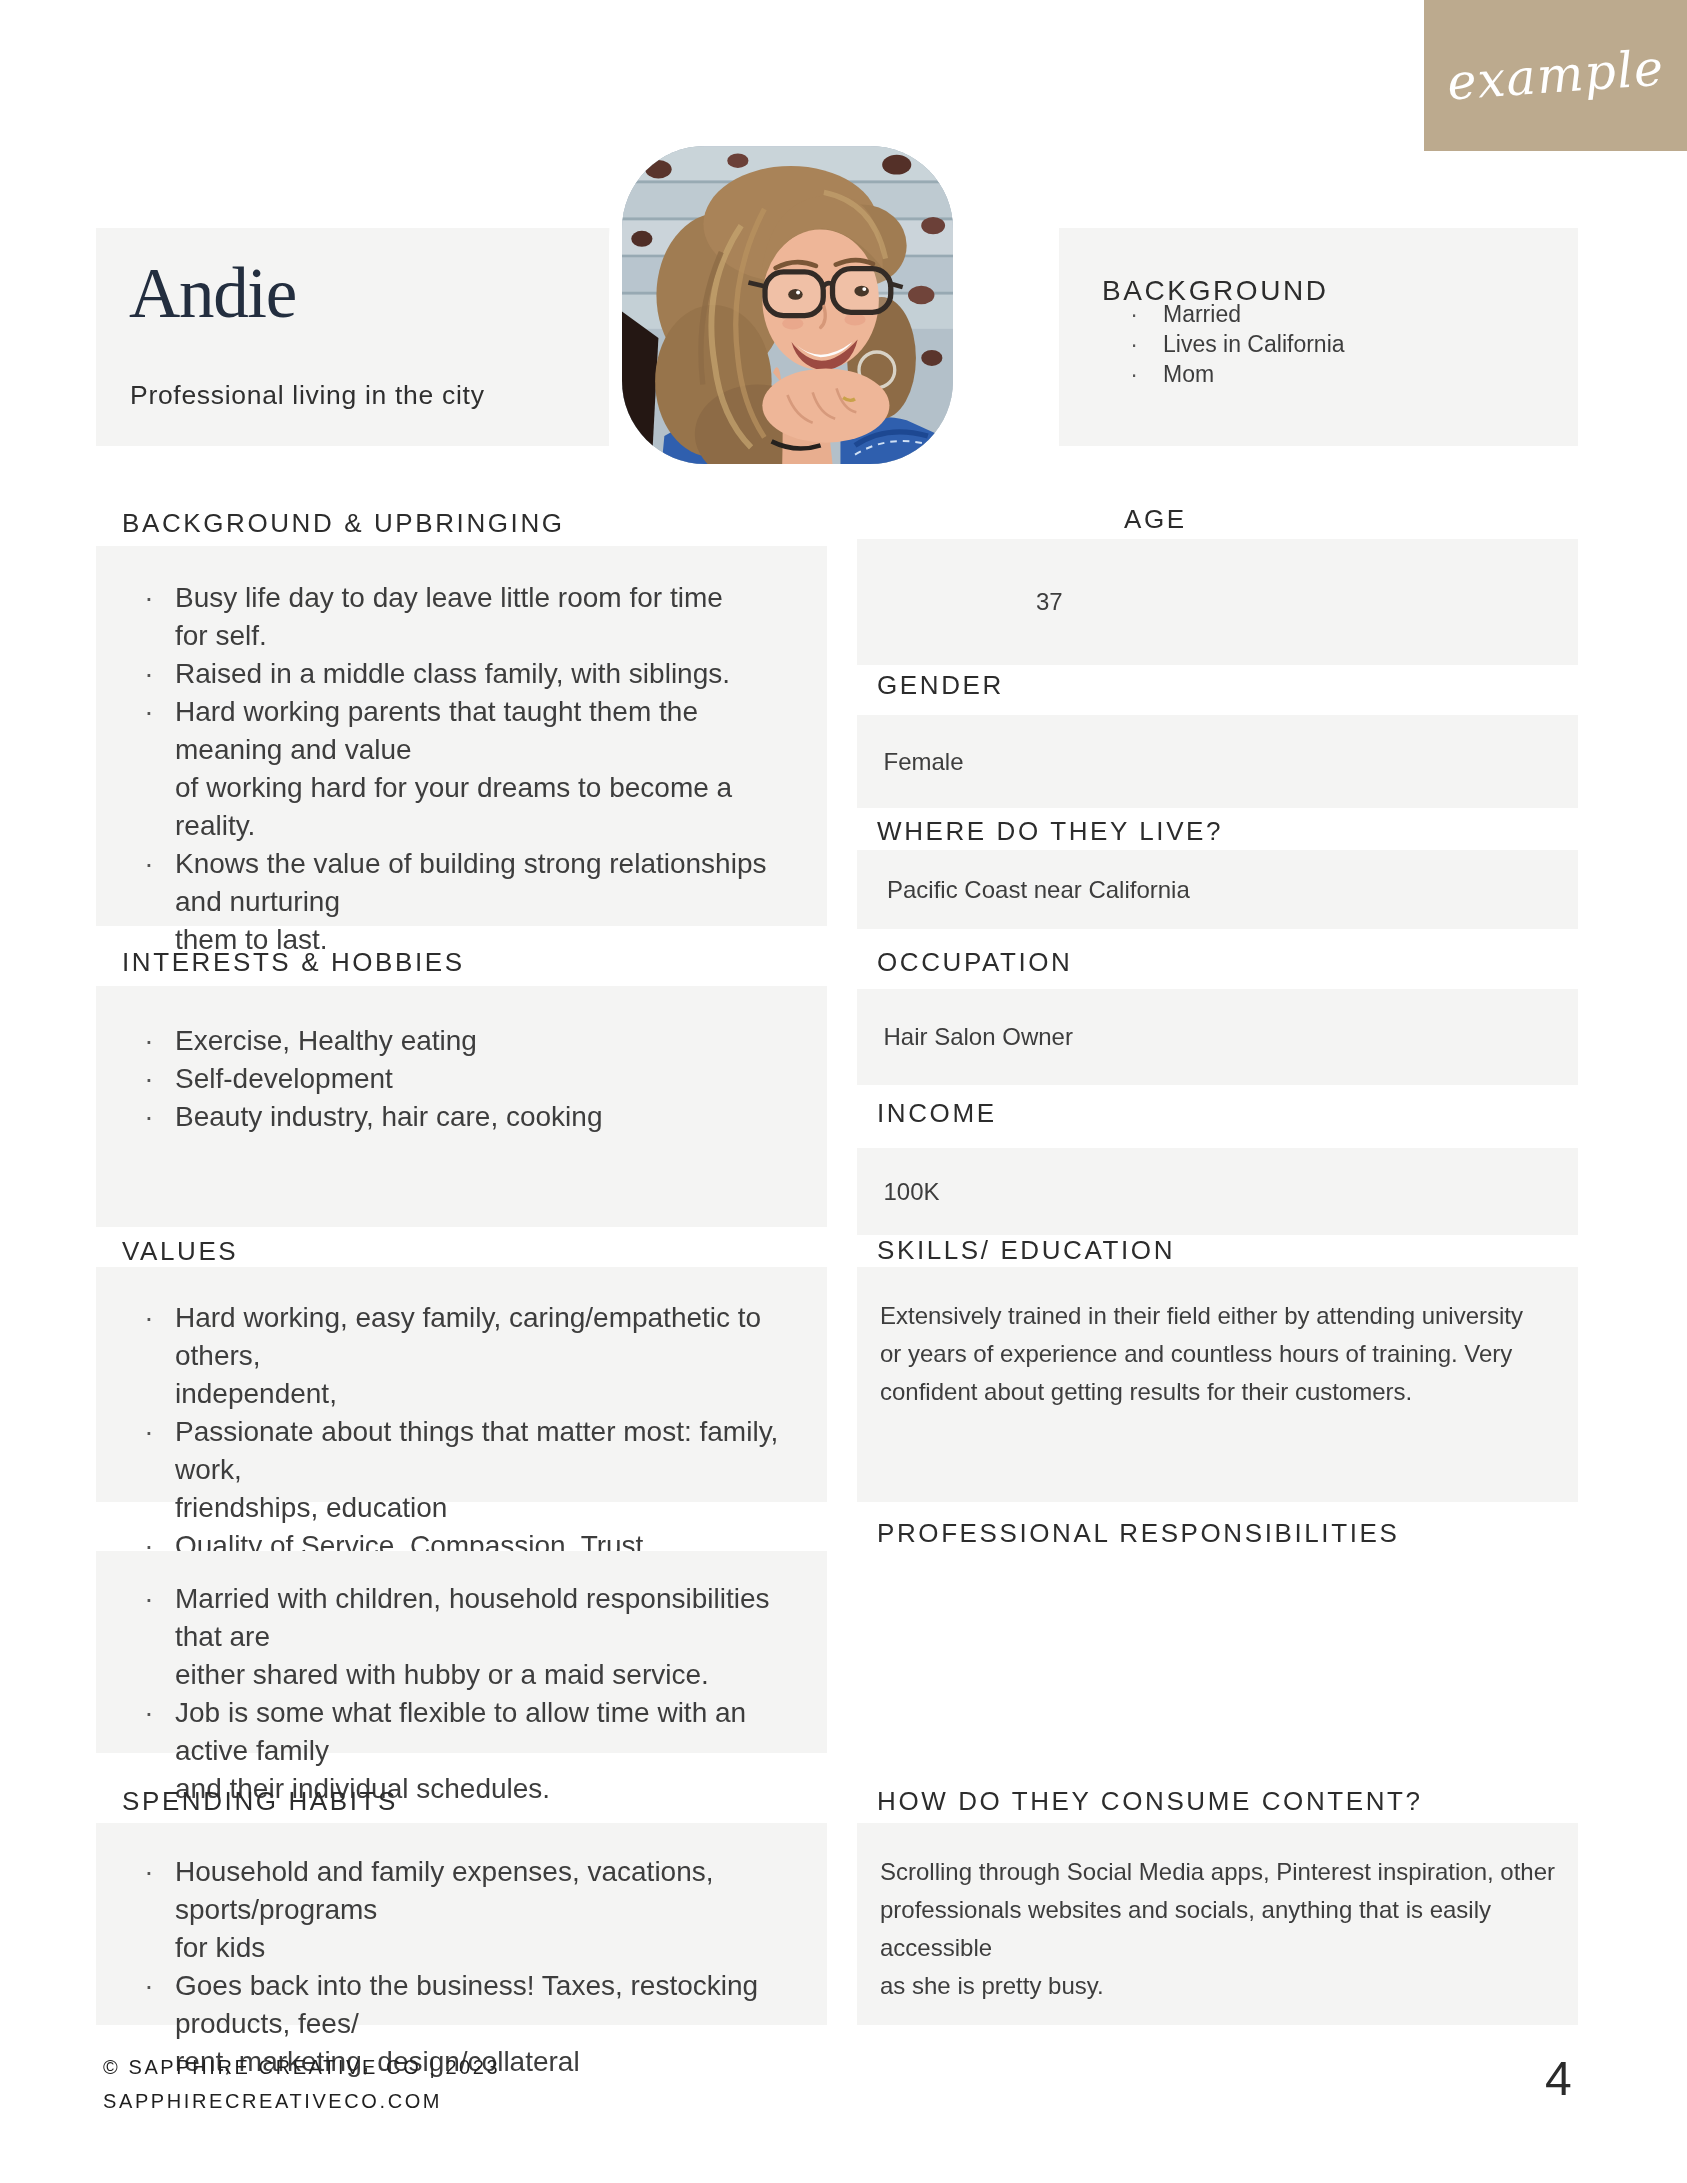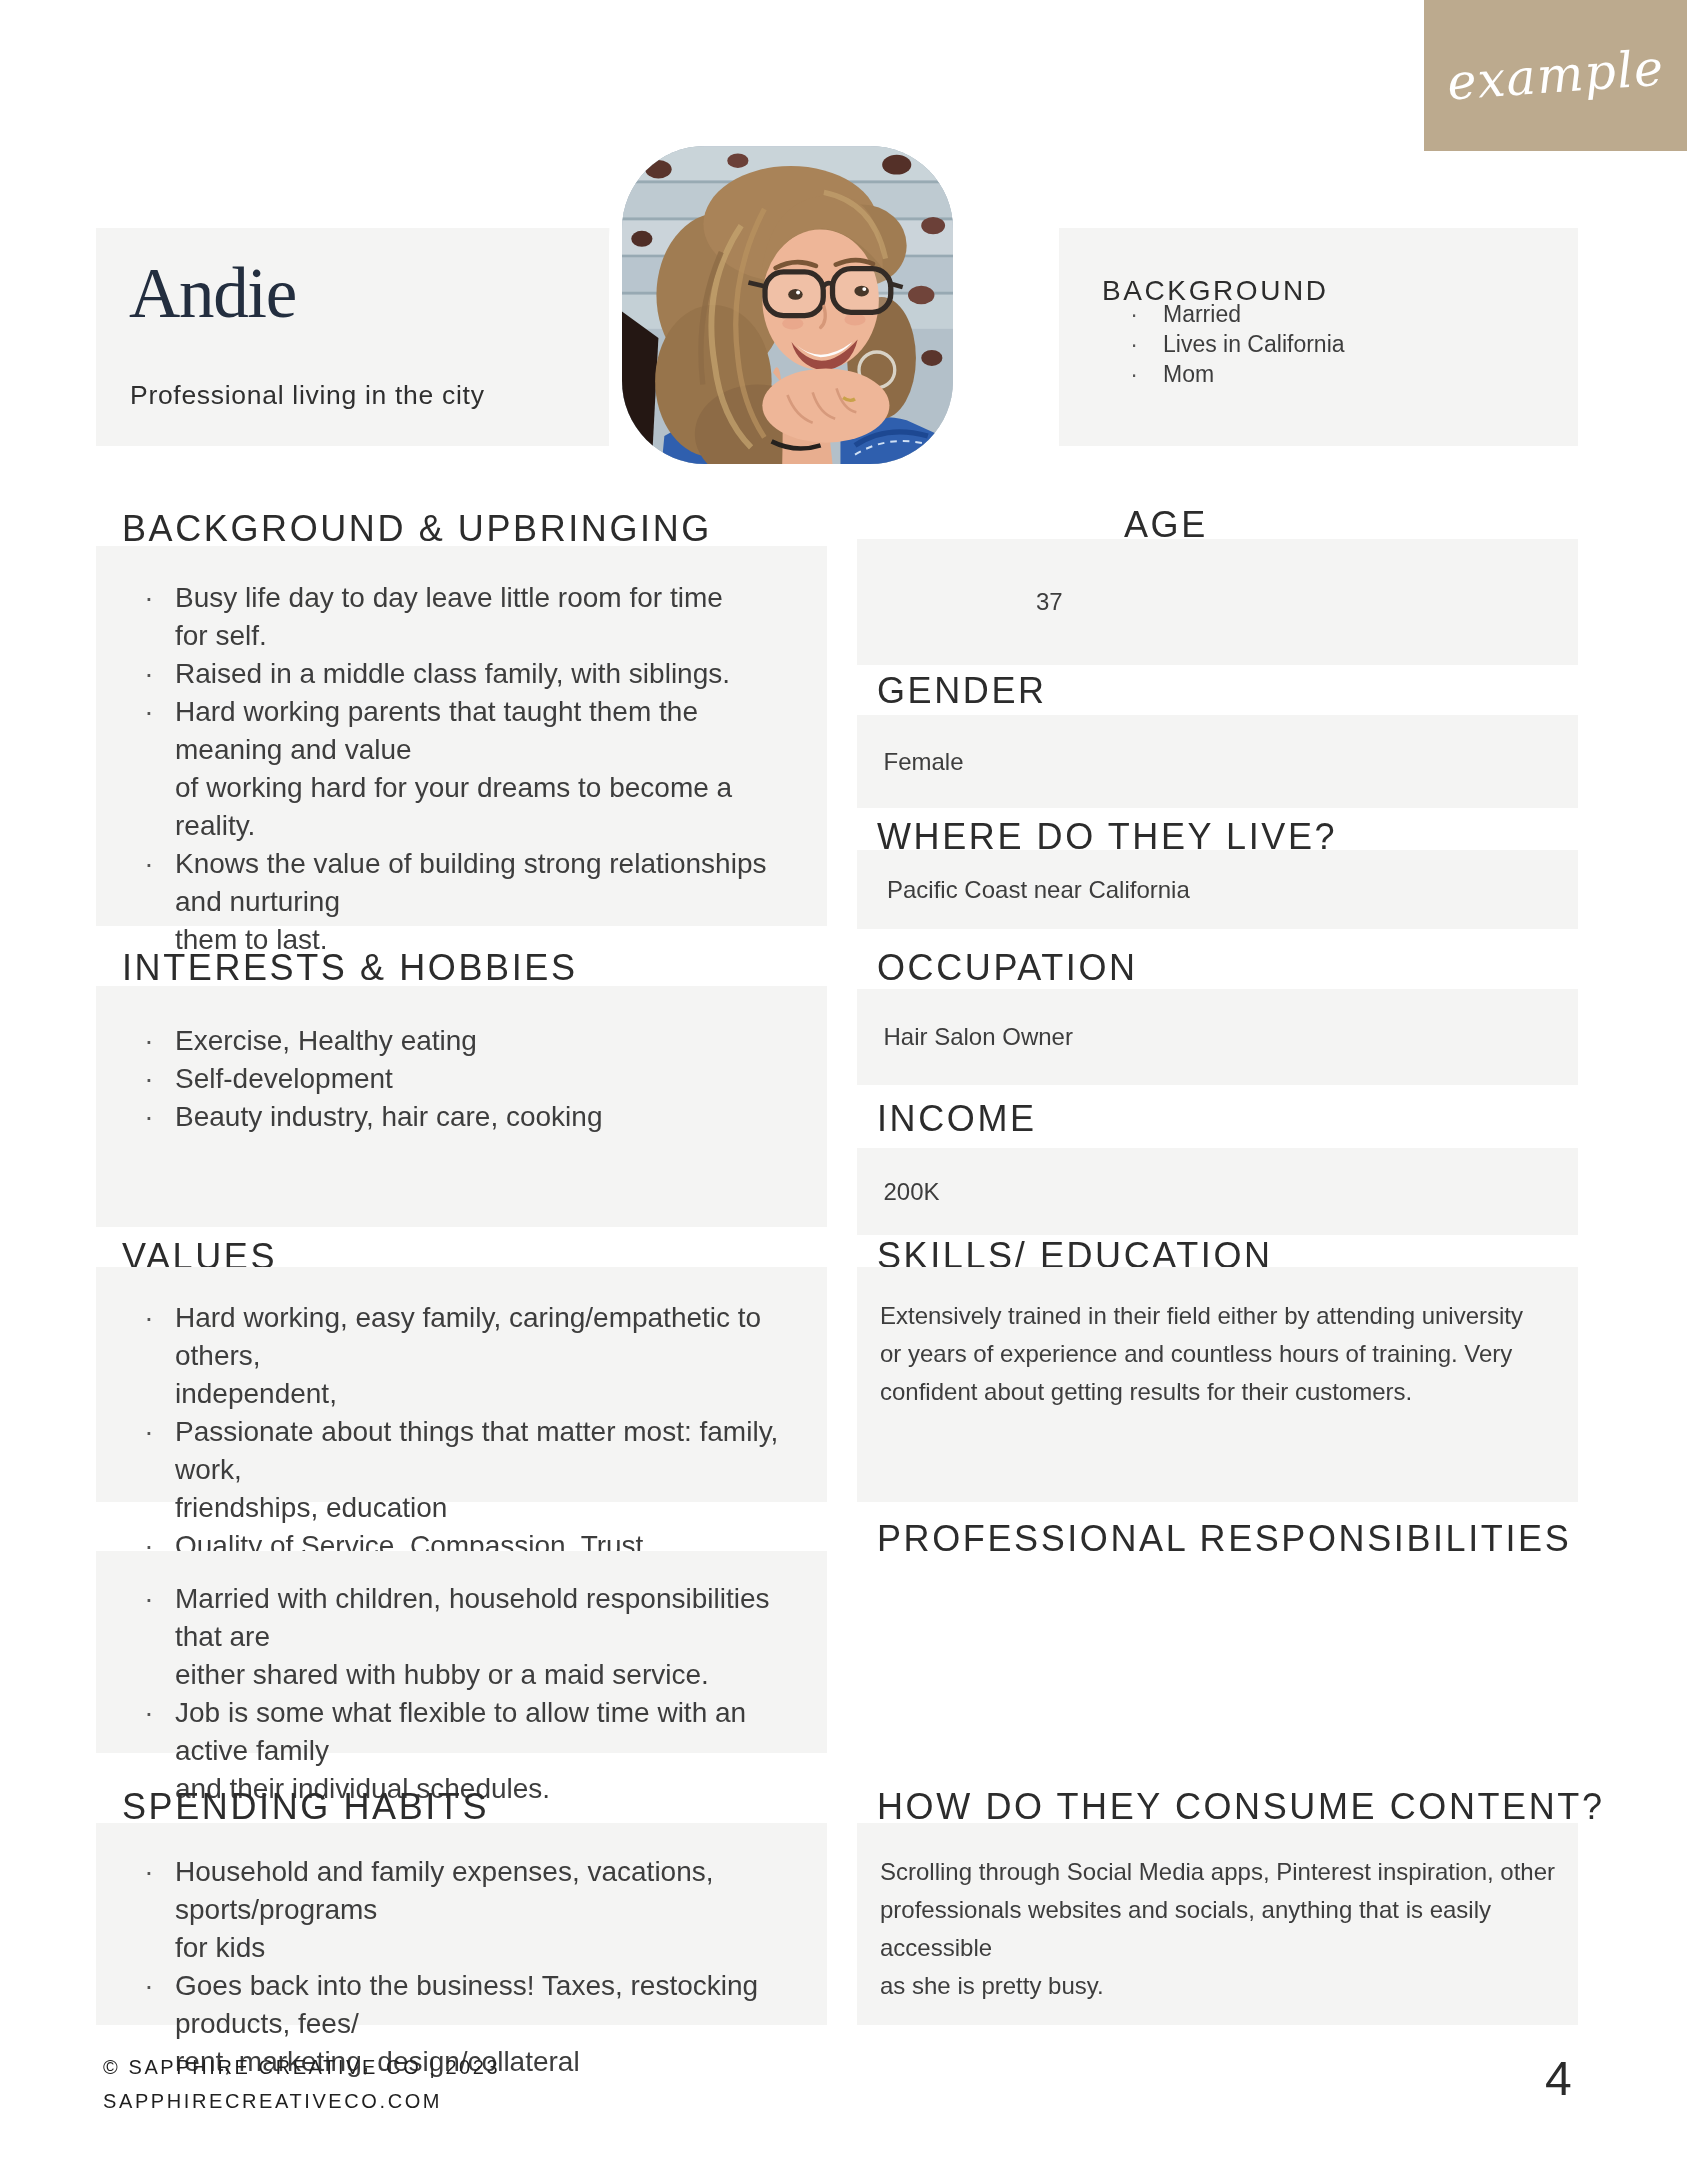--- a/index.html
+++ b/index.html
@@ -1,21 +1,21 @@
 <!DOCTYPE html>
 <html style="font-size:10.6px"><head>
 <meta charset="utf-8">
 <style>
   html,body{margin:0;padding:0;background:#ffffff;}
   #page{position:relative;width:1687px;height:2183px;background:#ffffff;overflow:hidden;
         font-family:"Liberation Sans",sans-serif;color:#3f3f3f;}
 
   .panel{position:absolute;background:#f4f4f3;}
 
-  .heading{position:absolute;font-size:36px;font-weight:300;letter-spacing:2.6px;
+  .heading{position:absolute;font-size:26px;font-weight:300;letter-spacing:2.6px;
            color:#2c2c2c;white-space:nowrap;}
 
   .body-text{font-size:24px;line-height:38px;font-weight:300;color:#3d3d3d;
              white-space:pre-line;}
 
   ul.bullets{list-style:none;margin:0;padding:0;}
   ul.bullets li{position:relative;padding-left:36px;white-space:pre-line;
                 font-size:28px;line-height:38px;font-weight:300;color:#3d3d3d;}
   ul.bullets li::before{content:"\00B7";position:absolute;left:5.3px;top:0;color:#555;}
 
@@ -228,21 +228,21 @@
     <span class="val">Pacific Coast near California</span>
   </div>
 
   <div class="heading" style="left:877px;top:947px;">OCCUPATION</div>
   <div class="panel value-box" style="left:857px;top:989px;width:721px;height:96px;padding-left:26.5px;box-sizing:border-box;">
     <span class="val">Hair Salon Owner</span>
   </div>
 
   <div class="heading" style="left:877px;top:1098px;">INCOME</div>
   <div class="panel value-box" style="left:857px;top:1148px;width:721px;height:87px;padding-left:26.5px;box-sizing:border-box;">
-    <span class="val">200K</span>
+    <span class="val">100K</span>
   </div>
 
   <div class="heading" style="left:877px;top:1235px;">SKILLS/ EDUCATION</div>
   <div class="panel para-box" style="left:857px;top:1267px;width:721px;height:235px;box-sizing:border-box;">
     <div class="body-text">Extensively trained in their field either by attending university
 or years of experience and countless hours of training. Very
 confident about getting results for their customers.</div>
   </div>
 
   <div class="heading" style="left:877px;top:1518px;">PROFESSIONAL RESPONSIBILITIES</div>

